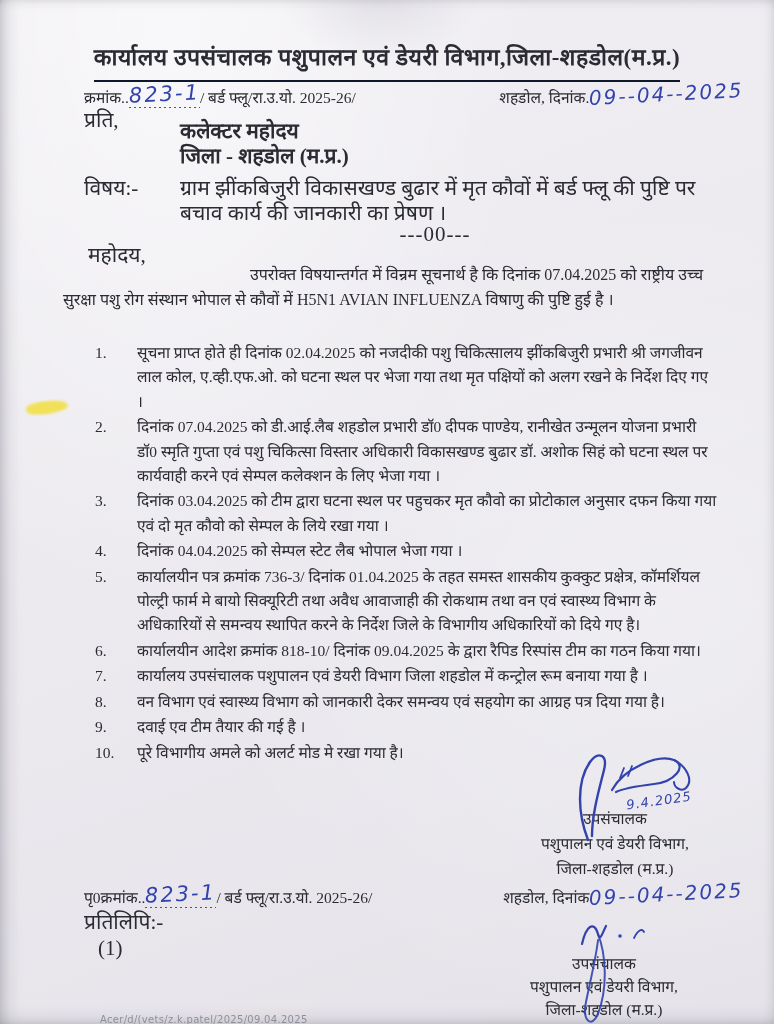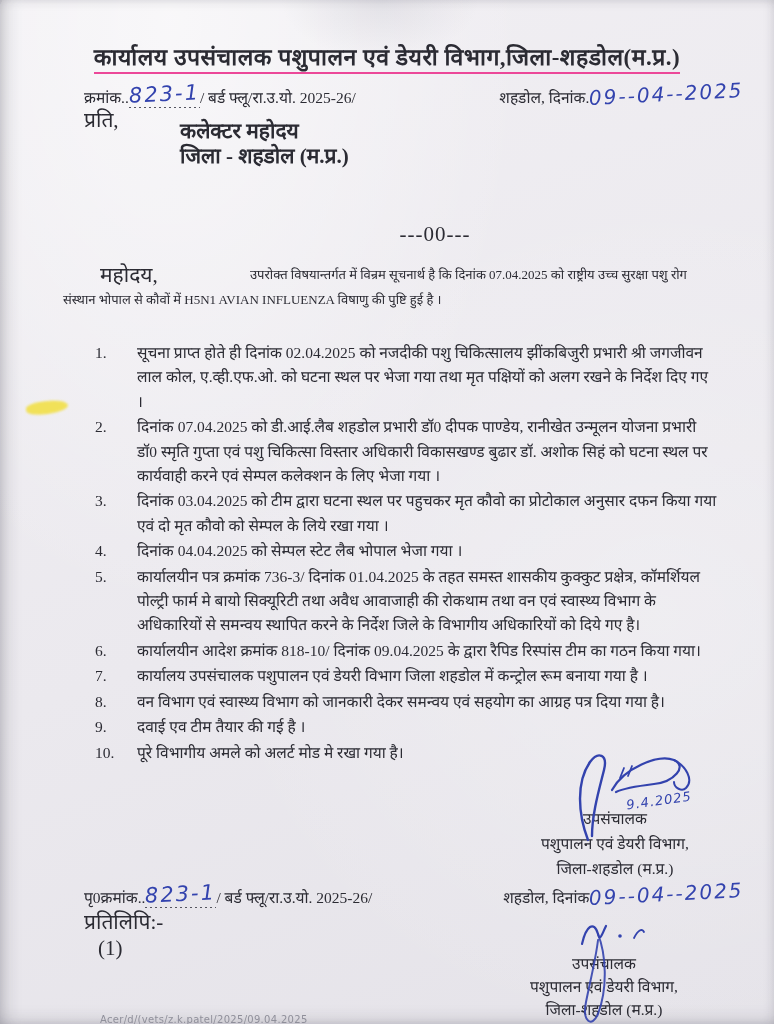--- a/index.html
+++ b/index.html
@@ -14,39 +14,39 @@
                 inset -8px 0 14px -10px rgba(40,40,55,0.18),
                 inset 0 -12px 20px -14px rgba(40,40,55,0.28),
                 inset 0 10px 16px -14px rgba(40,40,55,0.20);}
   .crease{position:absolute;pointer-events:none;}
   .crease.c1{left:0;top:0;width:260px;height:120px;
     background:linear-gradient(115deg, rgba(120,120,140,0.10) 0 2px, transparent 2px 100%);}
   .crease.c2{left:280px;top:0;width:200px;height:60px;
     background:radial-gradient(ellipse at 50% 0%, rgba(150,150,165,0.18), transparent 70%);}
   .title{position:absolute;top:40px;left:0;width:100%;text-align:center;}
   .title span{font-size:23px;font-weight:bold;letter-spacing:0.5px;
-    border-bottom:2px solid #ec4899;padding-bottom:2px;text-align:right;}
+    border-bottom:2px solid #0f172a;padding-bottom:10px;text-align:right;}
   .refline{position:absolute;left:84px;right:30px;display:flex;justify-content:space-between;
     font-size:15.5px;}
   .ref1{top:84px;} .ref2{top:884px;}
   .dotted{display:inline-block;min-width:64px;text-align:center;
     background:repeating-linear-gradient(90deg,#55555f 0 2px,transparent 2px 5px) left bottom/100% 1.5px no-repeat;}
   .hw{font-family:"DejaVu Sans",sans-serif;font-style:italic;color:#3343ae;
     font-size:20px;letter-spacing:2px;font-weight:500;display:inline-block;
     transform:rotate(-3deg) translateY(-2px);white-space:nowrap;}
   .hw.big{font-size:21px;}
   .block{position:absolute;font-size:21px;line-height:24.5px;}
   .b-prati{top:108px;left:84px;}
   .b-collector{top:119px;left:180px;font-weight:bold;}
   .b-subject{top:176px;left:84px;display:flex;}
   .b-subject .subj-label{width:96px;flex:none;}
   .b-subject .subj-text{width:548px;}
   .b-sep{top:222px;left:0;width:774px;text-align:center;letter-spacing:1px;margin-left:48px;}
-  .b-salut{top:243px;left:100px;margin-top:20px;}
-  .para{position:absolute;left:63px;width:658px;font-size:13px;line-height:25px;}
+  .b-salut{top:243px;left:88px;}
+  .para{position:absolute;left:63px;width:658px;font-size:16px;line-height:25px;}
   .p1{top:262px;text-indent:187px;}
   .p2{top:313px;text-indent:187px;}
   .list{position:absolute;top:341px;left:95px;width:622px;font-size:15.5px;line-height:24.4px;}
   .li{display:flex;margin-bottom:1px;}
   .li .num{flex:none;width:42px;}
   .li .txt{flex:1;}
   .b-closing{top:788px;left:135px;}
   .signblock{position:absolute;text-align:center;font-size:15.5px;line-height:25px;}
   .s1{top:806px;right:44px;width:230px;}
   .s2{top:952px;right:60px;width:220px;line-height:23px;}
@@ -84,20 +84,24 @@
       <span>शहडोल, दिनांक.</span><span class="hw">09--04--2025</span>
     </span>
   </div>
 
   <div class="block b-prati">प्रति,</div>
   <div class="block b-collector">
     <div>कलेक्टर महोदय</div>
     <div>जिला - शहडोल (म.प्र.)</div>
   </div>
 
+  <div class="block b-subject">
+    <span class="subj-label">विषय:-</span>
+    <span class="subj-text">ग्राम झींकबिजुरी विकासखण्ड बुढार में मृत कौवों में बर्ड फ्लू की पुष्टि पर बचाव कार्य की जानकारी का प्रेषण ।</span>
+  </div>
 
   <div class="block b-sep">---00---</div>
   <div class="block b-salut">महोदय,</div>
 
   <div class="para p1">उपरोक्त विषयान्तर्गत में विन्रम सूचनार्थ है कि दिनांक 07.04.2025 को राष्ट्रीय उच्च सुरक्षा पशु रोग संस्थान भोपाल से कौवों में H5N1 AVIAN  INFLUENZA विषाणु की पुष्टि हुई है ।</div>
 
   <div class="list">
     <div class="li">
         <span class="num">1.</span>
         <span class="txt">सूचना प्राप्त होते ही दिनांक 02.04.2025 को नजदीकी पशु चिकित्सालय झींकबिजुरी प्रभारी श्री जगजीवन लाल कोल, ए.व्ही.एफ.ओ. को घटना स्थल पर भेजा गया तथा मृत पक्षियों को अलग रखने के निर्देश दिए गए ।</span>

